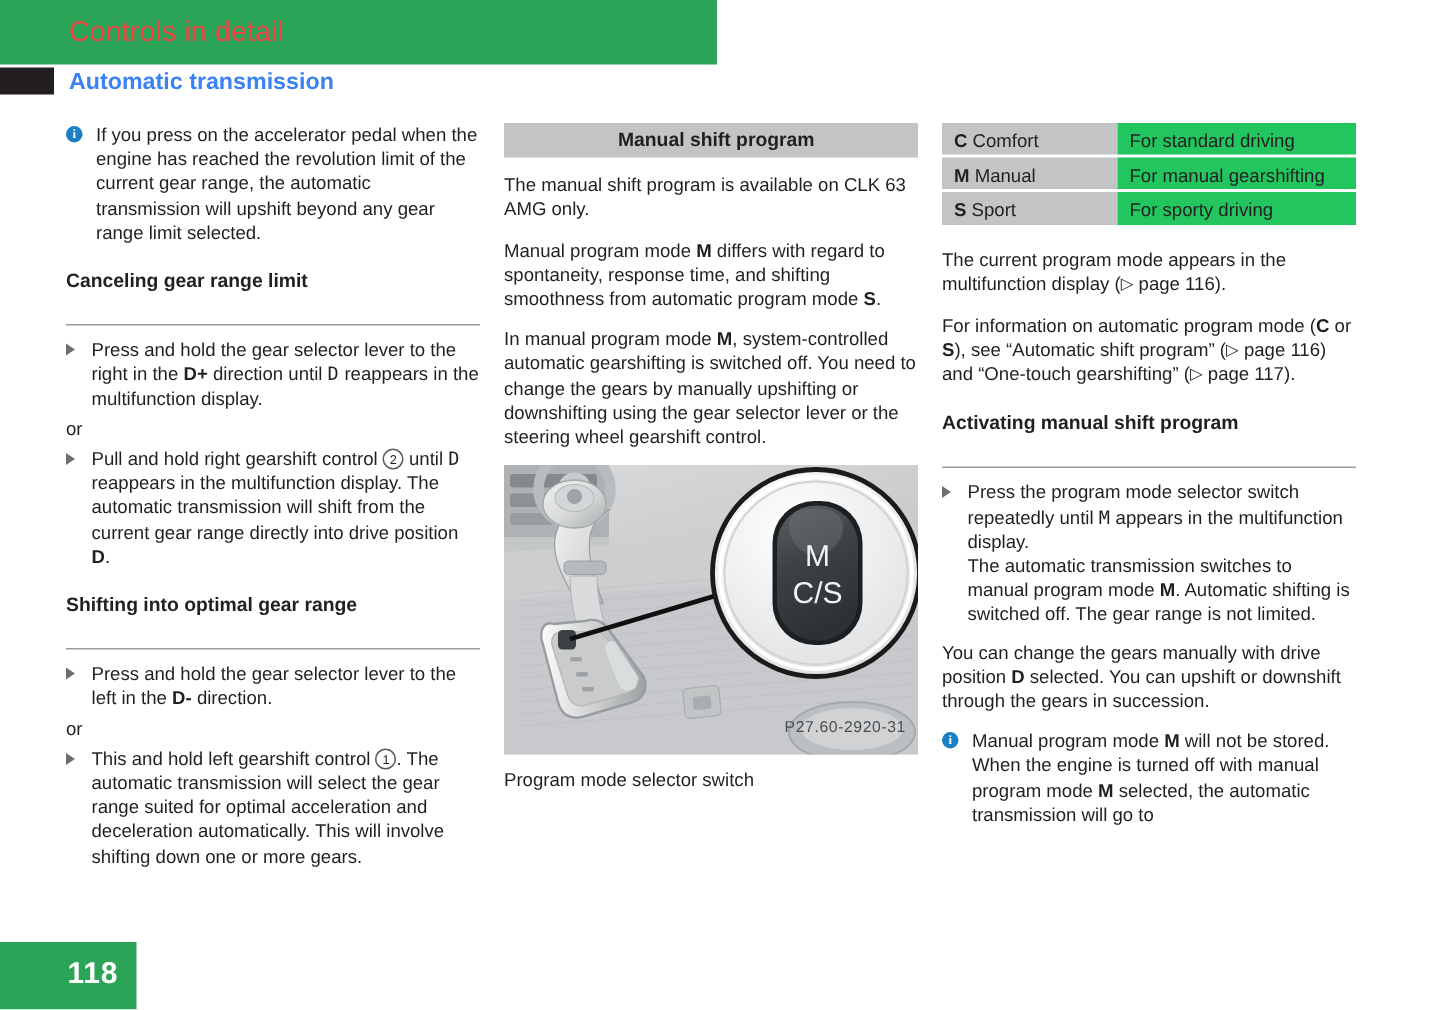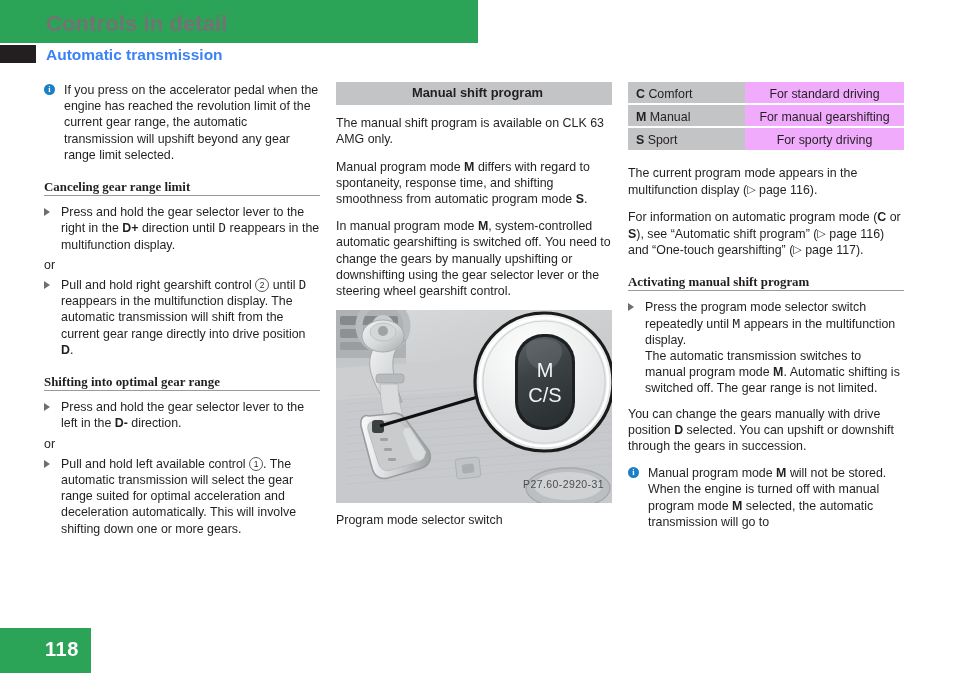--- a/index.html
+++ b/index.html
@@ -19,23 +19,23 @@
   
   #header-bar {
     position: absolute;
     left: 0; top: 0;
     width: 478px; height: 43px;
     background: #2ba457;
   }
   #header-title {
     position: absolute;
     left: 46px; top: 11px;
-    font-size: 22px;
-    font-weight: bold;
-    color: #737373;
+    font-size: 19px;
+    font-weight: normal;
+    color: #ef4444;
     letter-spacing: .1px;
   }
   #section-tab {
     position: absolute;
     left: 0; top: 45px;
     width: 36px; height: 18px;
     background: #231f20;
   }
   #section-title {
     position: absolute;
@@ -74,23 +74,22 @@
   #col-left   { left: 44px;  }
   #col-middle { left: 336px; }
   #col-right  { left: 628px; }
 
   p { margin: 0 0 11px 0; }
 
   .sub-head {
     font-size: 12.9px;
     font-weight: bold;
     margin: 16px 0 0 0;
-    padding-bottom: 0;
+    padding-bottom: 21px;
     border-bottom: 1px solid #9b9b9b;
-    font-family: Liberation Serif, serif;
   }
   .sub-head + .step,
   .sub-head + p { margin-top: 8px; }
 
   
   .note {
     position: relative;
     padding-left: 20px;
     margin: 0 0 11px 0;
   }
@@ -167,22 +166,21 @@
   table.mode-table td {
     padding: 4px 8px 1px 8px;
     border-bottom: 2px solid #ffffff;
     vertical-align: top;
   }
   table.mode-table td.key {
     background: #c3c4c6;
     width: 101px;
   }
   table.mode-table td.val {
-    background: #f0abfc;
-    text-align: center;
+    background: #22c55e;
   }
 
   
   #figure { margin: 3px 0 0 0; }
   #figure-caption {
     font-size: 12.4px;
     margin-top: 9px;
   }
   .fig-frame {
     width: 276px;
@@ -223,21 +221,21 @@
 
   <div class="step">
     <span class="tri"></span>
     <span>Press and hold the gear selector lever to the left in the </span><b>D-</b><span> direction.</span>
   </div>
 
   <div class="or-line">or</div>
 
   <div class="step">
     <span class="tri"></span>
-    <span>Pull and hold left available control </span><span class="circ">1</span><span>. The automatic transmission will select the gear range suited for optimal acceleration and deceleration automatically. This will involve shifting down one or more gears.</span>
+    <span>This and hold left gearshift control </span><span class="circ">1</span><span>. The automatic transmission will select the gear range suited for optimal acceleration and deceleration automatically. This will involve shifting down one or more gears.</span>
   </div>
 
 </div>
 
 <div class="column" id="col-middle">
 
   <div class="band-head">Manual shift program</div>
 
   <p>The manual shift program is available on CLK 63 AMG only.</p>
 

